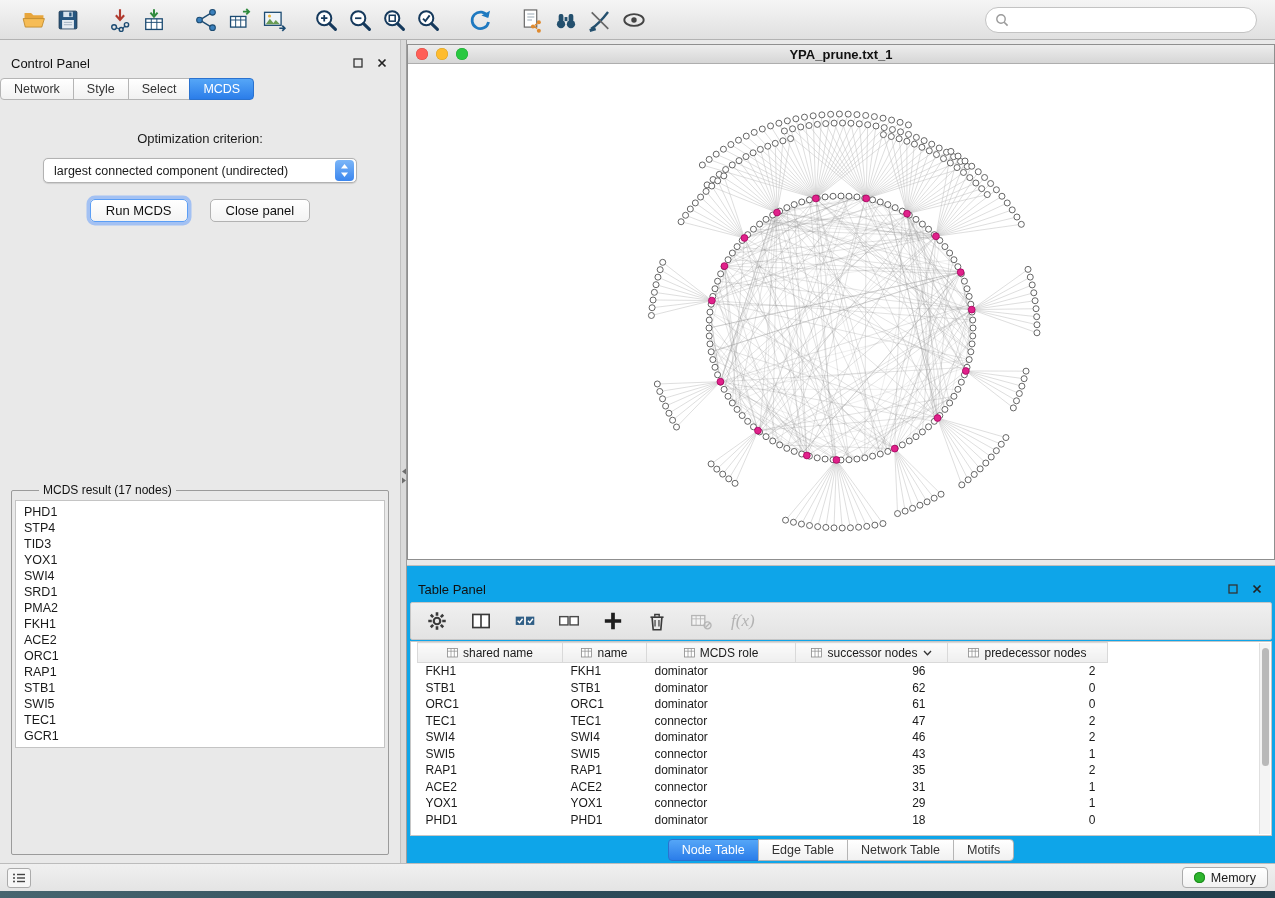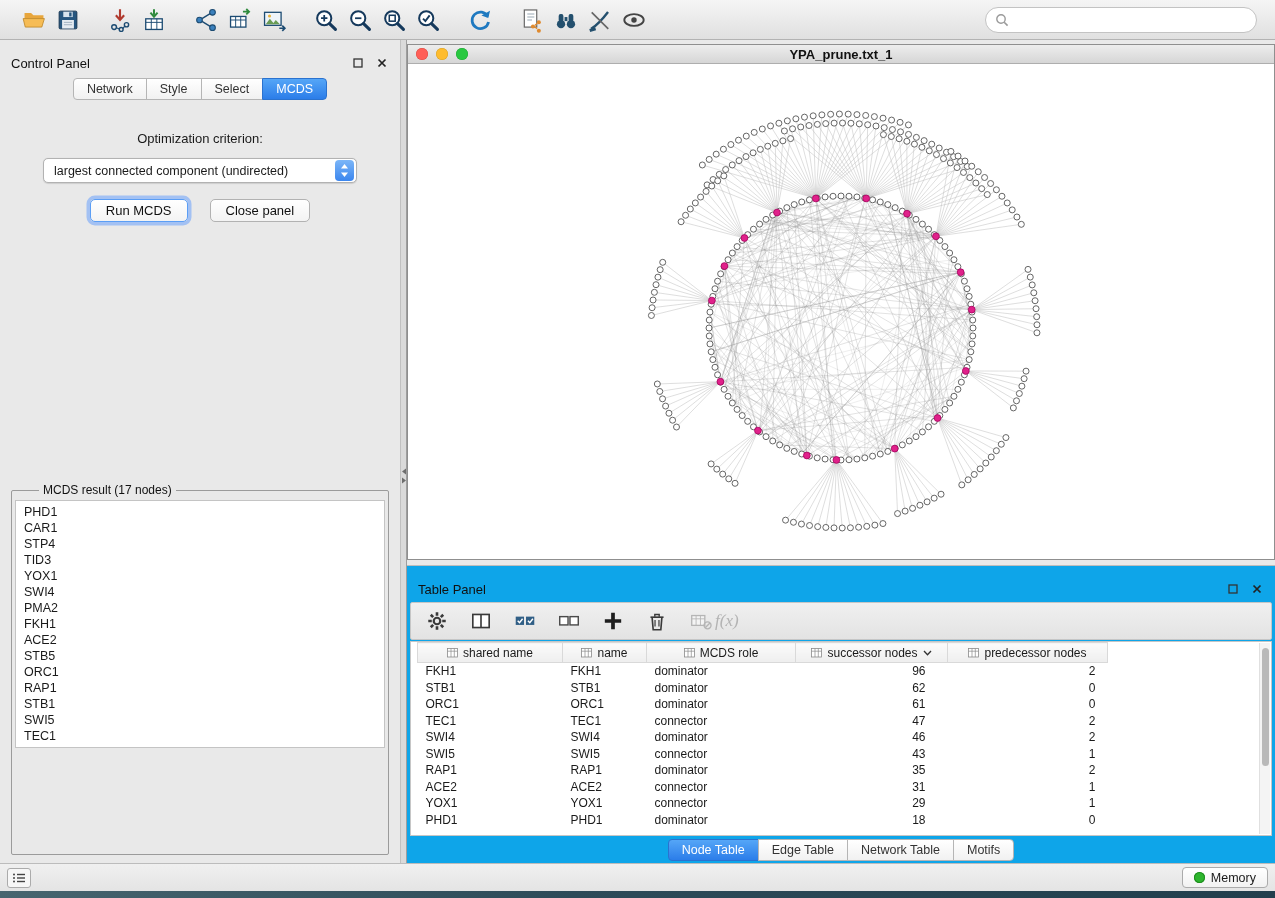--- a/index.html
+++ b/index.html
@@ -23,21 +23,21 @@
   .splitter{width:7px;flex:none;background:#dadada;border-left:1px solid #c0c0c0;border-right:1px solid #9e9e9e;position:relative;}
   .split-arrows{position:absolute;left:0;top:52%;display:flex;flex-direction:column;gap:2px;}
   .right-area{flex:1;min-width:0;display:flex;flex-direction:column;background:#e9e9e9;padding-top:4px;}
 
   
   .panel-header{height:24px;display:flex;align-items:center;padding:0 11px;font-size:13px;color:#111;flex:none;margin-top:11px;}
   .win-ctrls{margin-left:auto;display:flex;gap:10px;align-items:center;}
   .win-ctrl{width:14px;height:14px;display:flex;align-items:center;justify-content:center;}
 
   
-  .seg-row{display:flex;justify-content:center;padding:3px 0 9px;flex:none;}
+  .seg-row{display:flex;padding:3px 0 9px;flex:none;}
   .seg{padding:3px 13px;border:1px solid #b5b5b5;background:linear-gradient(#ffffff,#f1f1f1);
        font-size:12.5px;color:#333;margin-left:-1px;white-space:nowrap;}
   .seg:first-child{border-radius:4px 0 0 4px;margin-left:0;}
   .seg:last-child{border-radius:0 4px 4px 0;}
   .seg.active{background:linear-gradient(#55a6f7,#2b7de9);border-color:#2a72cf;color:#fff;}
 
   
   .cp-body{flex:1;display:flex;flex-direction:column;align-items:center;min-height:0;padding:0 29px 8px;}
   .opt-label{margin-top:22px;font-size:13px;}
   .combo{margin-top:12px;width:314px;height:25px;background:#fff;border:1px solid #b2b2b2;border-radius:5px;
@@ -65,21 +65,21 @@
   .tl.red{background:#ff5f57;box-shadow:inset 0 0 0 .5px #d94c43;}
   .tl.yellow{background:#febc2e;box-shadow:inset 0 0 0 .5px #d6a026;}
   .tl.green{background:#28c840;box-shadow:inset 0 0 0 .5px #1ea734;}
   .net-title{position:absolute;left:0;right:0;text-align:center;font-size:13px;font-weight:bold;color:#111;pointer-events:none;}
   .net-canvas{flex:1;background:#fff;min-height:0;}
   .net-canvas svg{display:block;}
 
   
   .table-panel{flex:1;margin-top:5px;display:flex;flex-direction:column;min-height:0;background:#0ea5e9;border-top:1px solid #bdbdbd;}
   .table-toolbar{height:38px;flex:none;margin:1px 3px;border:1px solid #c6c6c6;border-radius:2px;
-                 background:linear-gradient(#f0f0f0,#e3e3e3);display:flex;align-items:center;padding:0 12px;gap:0;}
+                 background:linear-gradient(#f0f0f0,#e3e3e3);display:flex;align-items:center;padding:0 12px;gap:16px;}
   .tt-icons{display:flex;align-items:center;gap:16px;}
   .tt-btn{width:28px;height:26px;display:flex;align-items:center;justify-content:center;}
   .fx{font-family:"Liberation Serif",serif;font-style:italic;color:#b3b3b3;font-size:17px;}
   .table-area{flex:1;margin:0 3px;background:#fff;border:1px solid #c6c6c6;position:relative;overflow:hidden;min-height:0;}
   table{border-collapse:collapse;table-layout:fixed;margin-left:6px;}
   thead th{background:linear-gradient(#fbfbfb,#eeeeee);border:1px solid #d9d9d9;height:20px;font-weight:normal;font-size:12px;padding:0;}
   .th-inner{display:flex;align-items:center;justify-content:center;gap:5px;padding:0 4px;white-space:nowrap;}
   tbody td{font-size:12px;line-height:16.5px;padding:0 8px;white-space:nowrap;overflow:hidden;}
   td.succ{text-align:right;padding-right:22px;}
   td.pred{text-align:right;padding-right:12px;}
@@ -282,34 +282,34 @@
           </span>
         </div>
         <div class="btn-row">
           <button class="btn default-focus">Run MCDS</button>
           <button class="btn">Close panel</button>
         </div>
         <fieldset class="result-fieldset">
           <legend>MCDS result (17 nodes)</legend>
           <div class="mcds-list" id="mcds-list">
               <div class="mcds-item">PHD1</div>
-              <div class="mcds-item">CAR1</div>
               <div class="mcds-item">STP4</div>
               <div class="mcds-item">TID3</div>
               <div class="mcds-item">YOX1</div>
               <div class="mcds-item">SWI4</div>
+              <div class="mcds-item">SRD1</div>
               <div class="mcds-item">PMA2</div>
               <div class="mcds-item">FKH1</div>
               <div class="mcds-item">ACE2</div>
-              <div class="mcds-item">STB5</div>
               <div class="mcds-item">ORC1</div>
               <div class="mcds-item">RAP1</div>
               <div class="mcds-item">STB1</div>
               <div class="mcds-item">SWI5</div>
               <div class="mcds-item">TEC1</div>
+              <div class="mcds-item">GCR1</div>
             </div>
         </fieldset>
       </div>
     </div>
 
     <div class="splitter">
       <span class="split-arrows">
         <svg width="6" height="7" viewBox="0 0 6 7">
             <path d="M5 0.5 L1 3.5 L5 6.5 Z" fill="#6e6e6e"></path>
           </svg>

